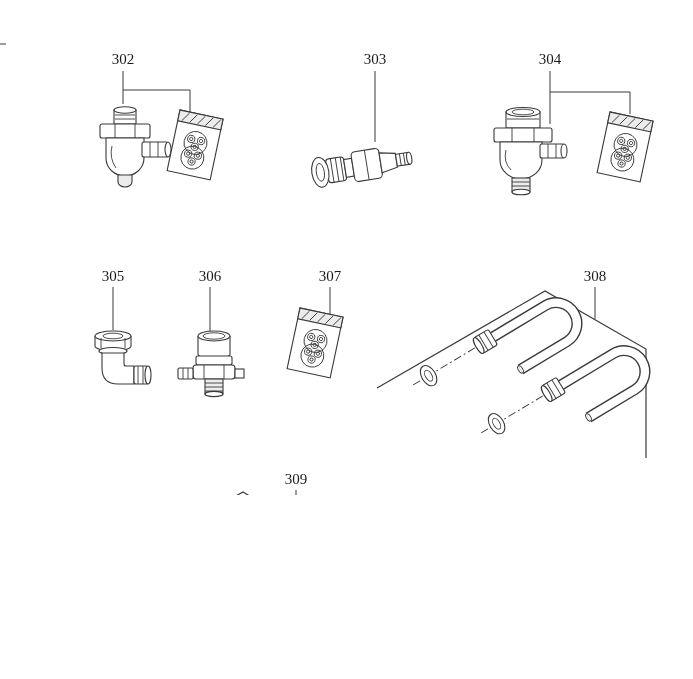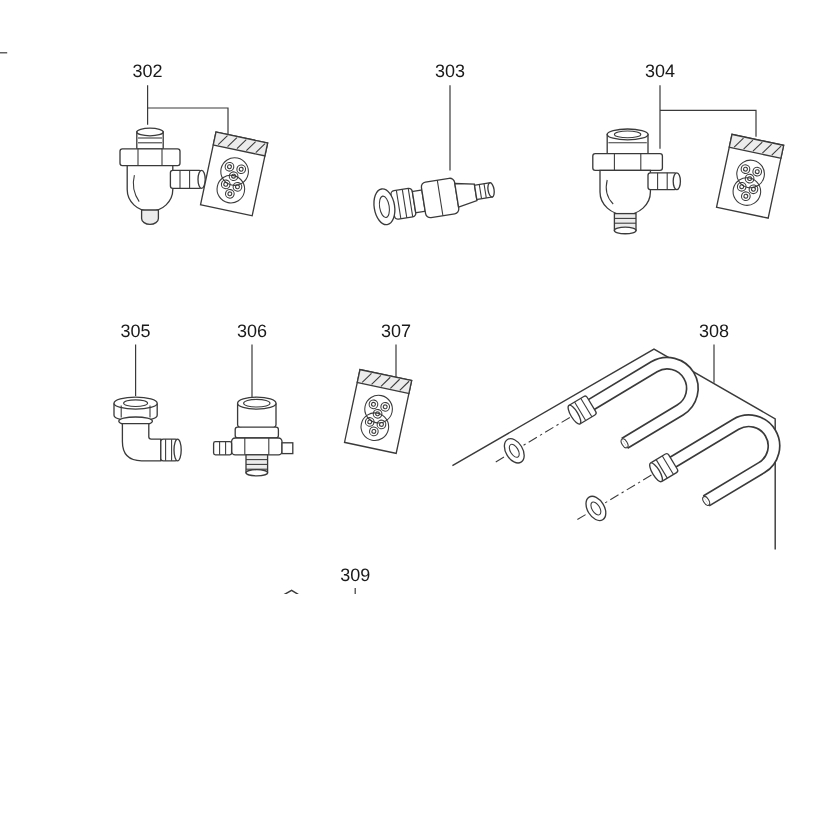--- a/index.html
+++ b/index.html
@@ -1,17 +1,17 @@
 <!DOCTYPE html>
 <html><head>
 <meta charset="utf-8">
 <style>
   html,body{margin:0;padding:0;background:#ffffff;}
   .stage{position:relative;width:693px;height:495px;background:#ffffff;overflow:hidden;
-         font-family:Liberation Sans, sans-serif;}
+         font-family:Liberation Serif, serif;}
   svg{display:block;}
   .part{fill:#ffffff;stroke:#3a3a3a;stroke-width:1.1;}
   .part-shaded{fill:#ececec;stroke:#3a3a3a;stroke-width:1.1;}
   .detail{fill:none;stroke:#3a3a3a;stroke-width:0.9;}
   .leader{fill:none;stroke:#3a3a3a;stroke-width:1;}
   .boundary{fill:none;stroke:#3a3a3a;stroke-width:1.2;}
   .axis{fill:none;stroke:#3a3a3a;stroke-width:0.9;stroke-dasharray:8 3 2 3;}
   .tube-outer{fill:none;stroke:#3a3a3a;stroke-width:11;}
   .tube-inner{fill:none;stroke:#ffffff;stroke-width:8.2;}
   .lbl{font-size:15px;fill:#1a1a1a;text-anchor:middle;}

